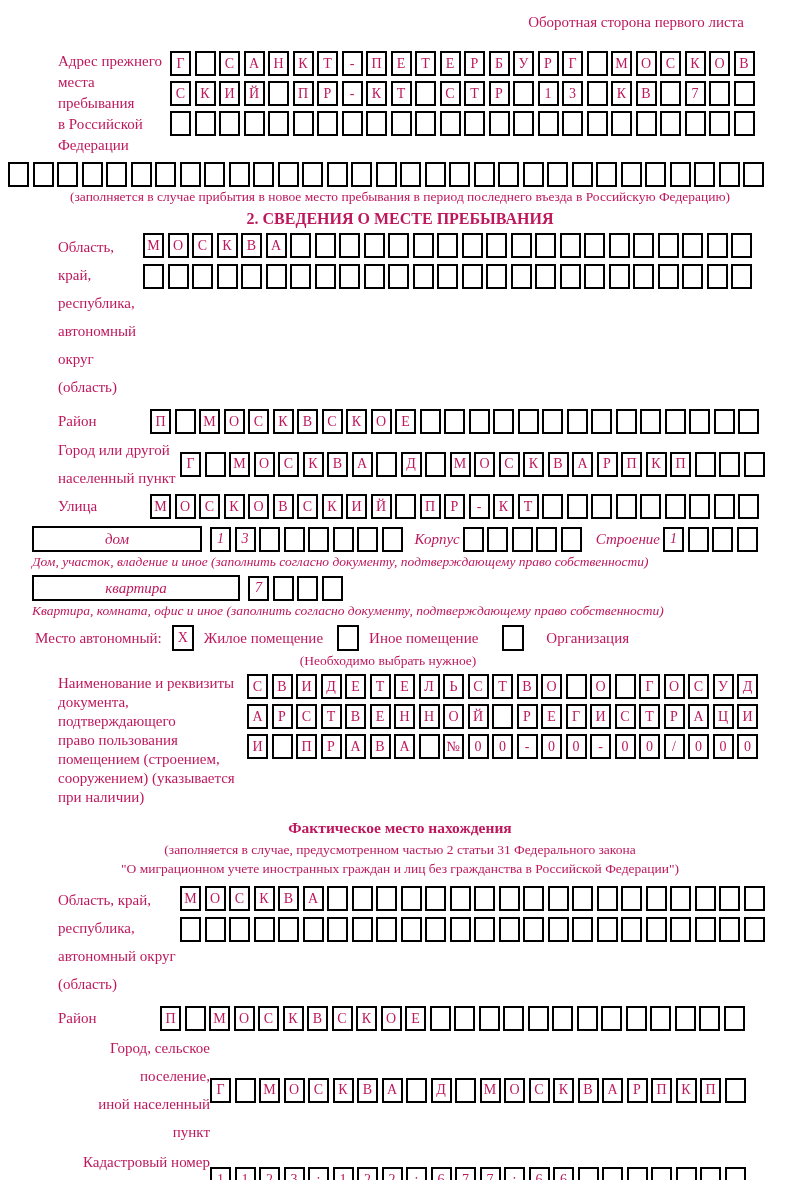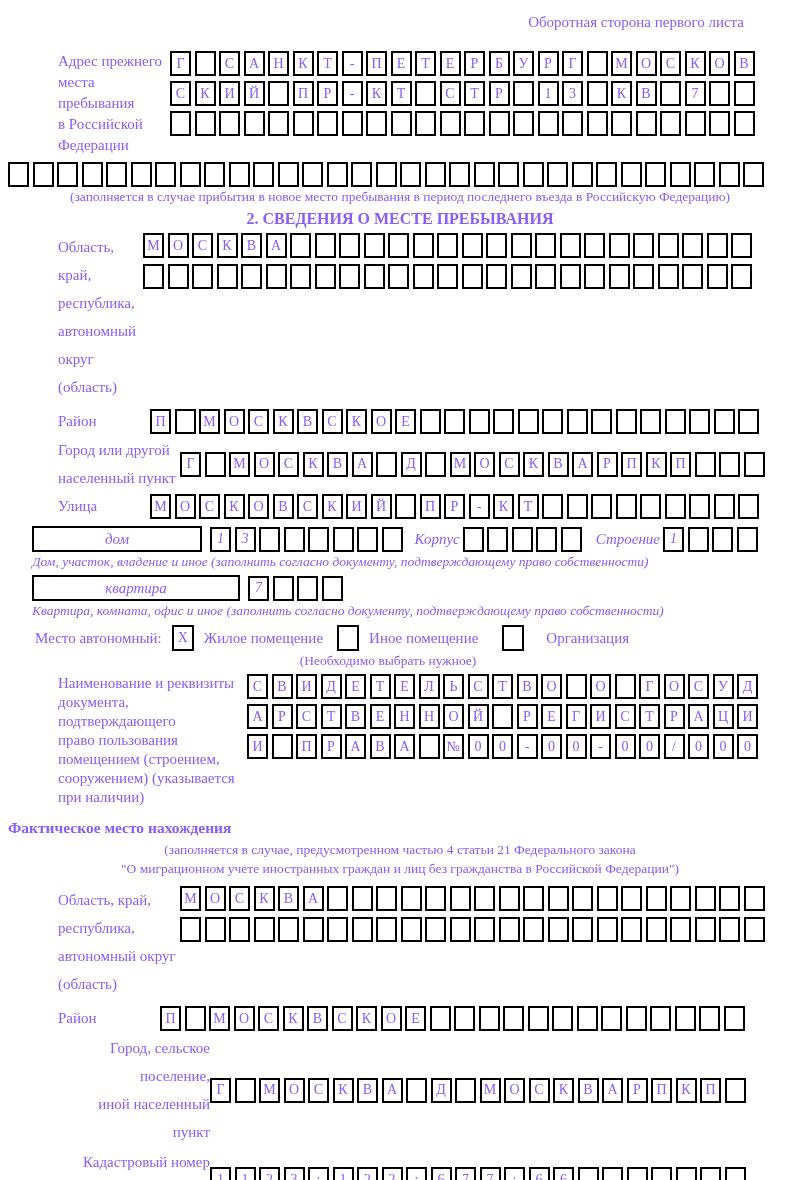--- a/index.html
+++ b/index.html
@@ -1,18 +1,18 @@
 <!DOCTYPE html>
 <html><head>
 <meta charset="utf-8">
 <style>
   html,body{margin:0;padding:0;background:#fff;}
   .page{
     width:800px;height:1180px;box-sizing:border-box;padding:8px;
-    background:#fff;color:#8b5cf6;overflow:hidden;
+    background:#fff;color:#be185d;overflow:hidden;
     font-family:"Liberation Serif","DejaVu Serif",serif;
   }
   .header-note{margin-top:6px;text-align:right;padding-right:48px;font-size:15px;}
 
   .flexline{display:flex;align-items:center;}
   .flextop{display:flex;align-items:flex-start;}
   .lbl{font-size:15px;line-height:21px;white-space:pre-line;}
   .lh20{line-height:28px;}
   .lh19{line-height:19px;}
   .ml50{margin-left:50px;}
@@ -31,21 +31,21 @@
   .cells{display:flex;gap:3.5px;}
   .cell{
     width:17px;height:21px;border:2px solid #000;flex:0 0 auto;
     display:flex;align-items:center;justify-content:center;
     font-size:14px;background:#fff;
   }
   .fullrow{margin-top:6px;}
   .caption{font-size:13.5px;margin-top:2px;}
   .center{text-align:center;}
   .h2{margin-top:5px;text-align:center;font-weight:bold;font-size:16px;}
-  .h3{margin-top:12px;text-align:left;font-weight:bold;font-size:15.5px;}
+  .h3{margin-top:12px;text-align:center;font-weight:bold;font-size:15.5px;}
   .subnote{font-size:13.5px;line-height:18.5px;text-align:center;white-space:pre-line;margin-top:4px;}
 
   .mt2{margin-top:2px;} .mt3{margin-top:3px;} .mt4{margin-top:8px;} .mt5{margin-top:5px;}
   .mt6{margin-top:6px;} .mt7{margin-top:7px;}
 
   .labelbox{
     border:2px solid #000;height:22px;display:flex;align-items:center;justify-content:center;
     font-size:15px;flex:0 0 auto;background:#fff;
   }
   .boxdom{width:166px;}
@@ -480,21 +480,21 @@
           <span class="cell">0</span>
           <span class="cell">/</span>
           <span class="cell">0</span>
           <span class="cell">0</span>
           <span class="cell">0</span>
         </div>
     </div>
   </div>
 
   <div class="h3">Фактическое место нахождения</div>
-  <div class="subnote">(заполняется в случае, предусмотренном частью 4 статьи 21 Федерального закона
+  <div class="subnote">(заполняется в случае, предусмотренном частью 2 статьи 31 Федерального закона
 "О миграционном учете иностранных граждан и лиц без гражданства в Российской Федерации")</div>
 
   <div class="flextop mt4">
     <div class="lbl lh20 ml50 w122">Область, край,
 республика,
 автономный округ
 (область)</div>
     <div class="rows6">
       <div class="cells">
           <span class="cell">М</span>

